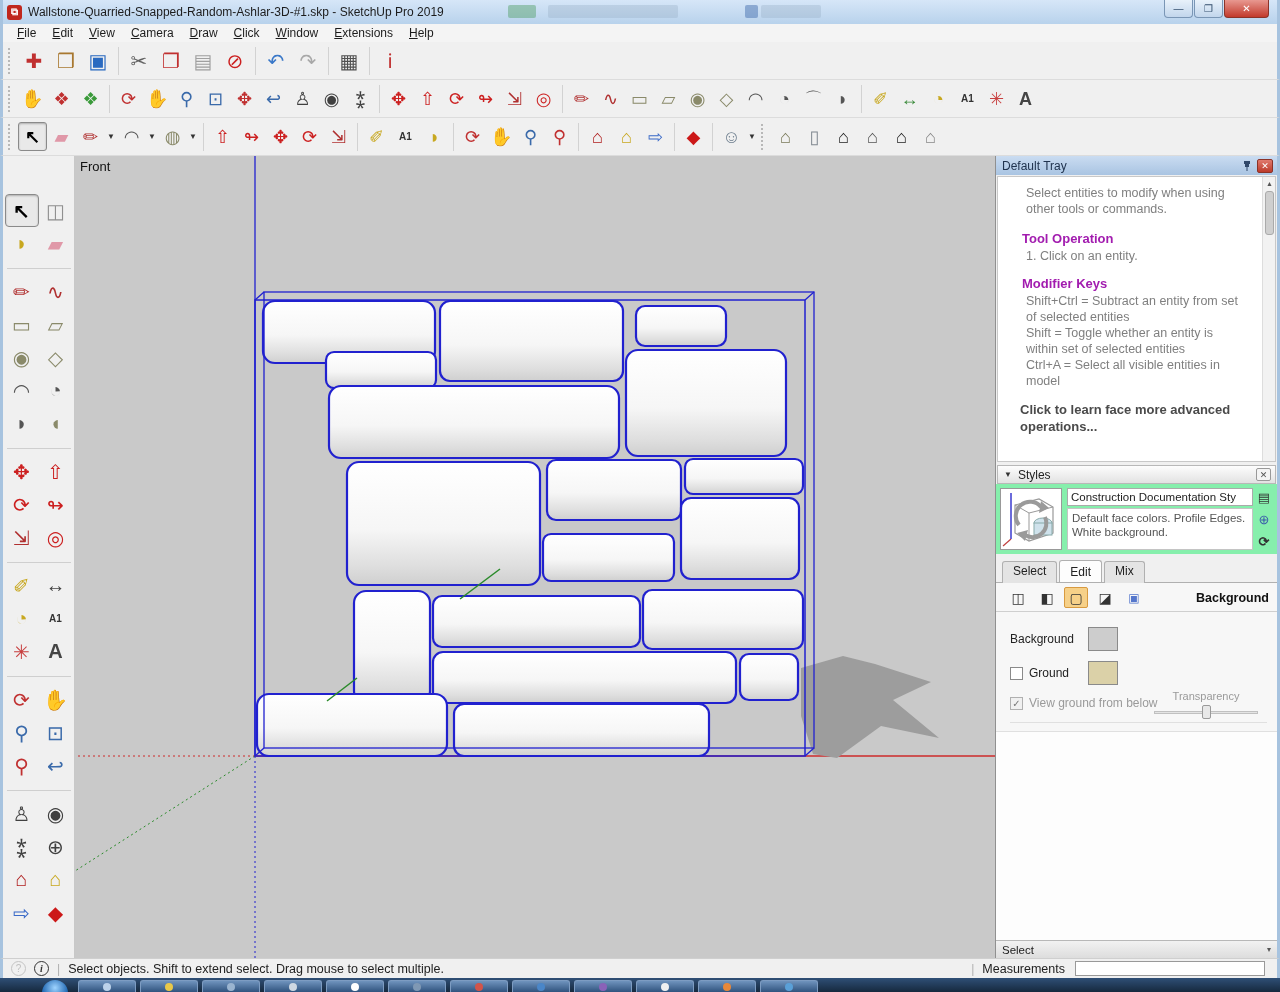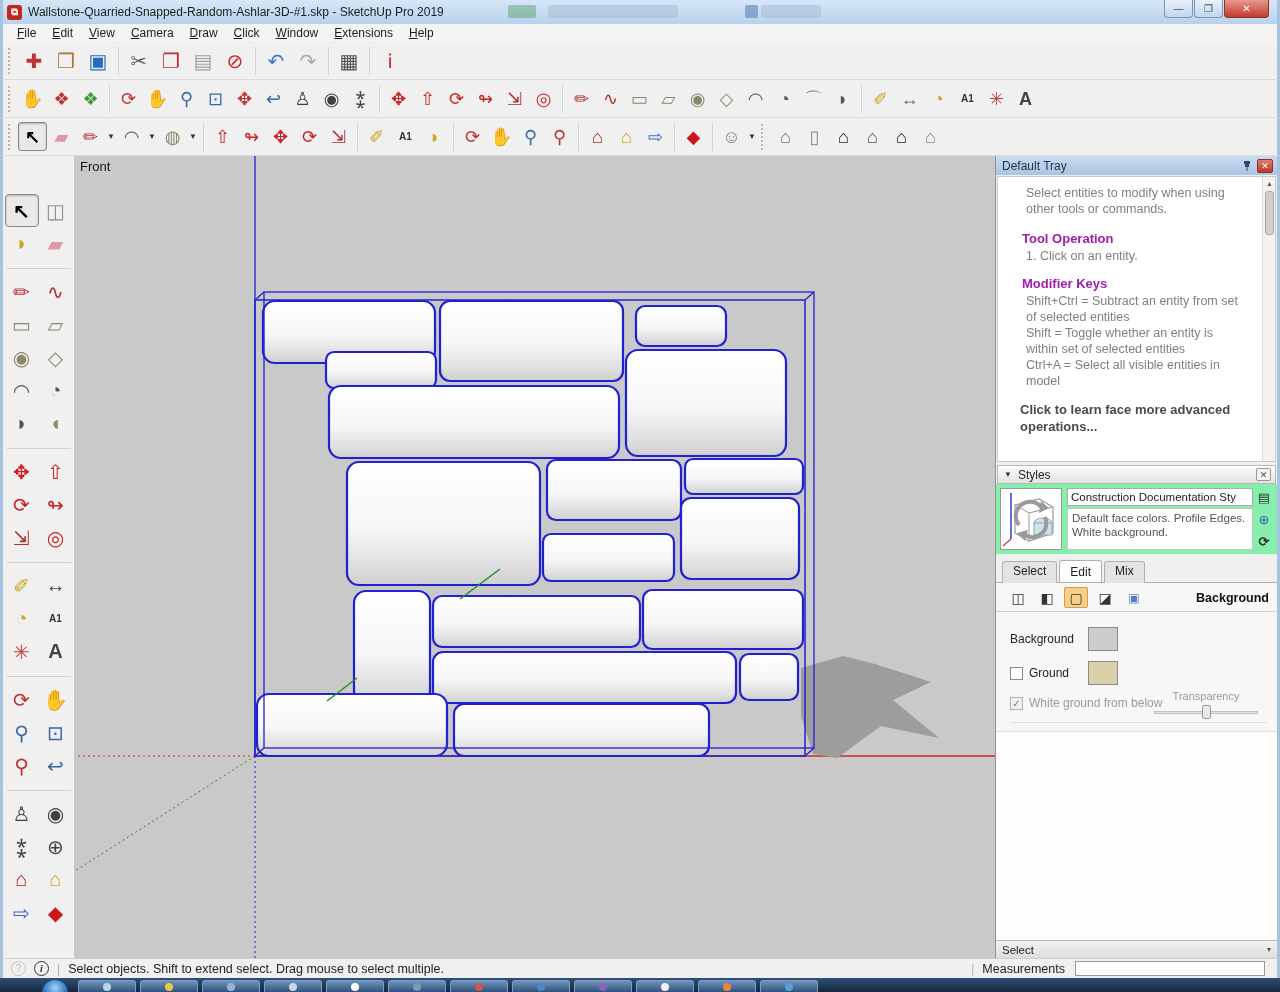--- a/index.html
+++ b/index.html
@@ -454,21 +454,21 @@
           </div>
           <div class="transblock">
             <div class="tl">Transparency</div>
             <div class="slider">
               <div class="track"></div>
               <div class="thumbv"></div>
             </div>
           </div>
           <div class="groundbelow">
             <span class="cb dis">✓</span>
-            <span class="txt">White ground from below</span>
+            <span class="txt">View ground from below</span>
           </div>
           <div class="editfill"></div>
         </div>
         <div class="editfill"></div>
       </div>
 
       <div class="selectbar">
         <span class="t">Select</span>
         <span class="ar">▾</span>
       </div>

